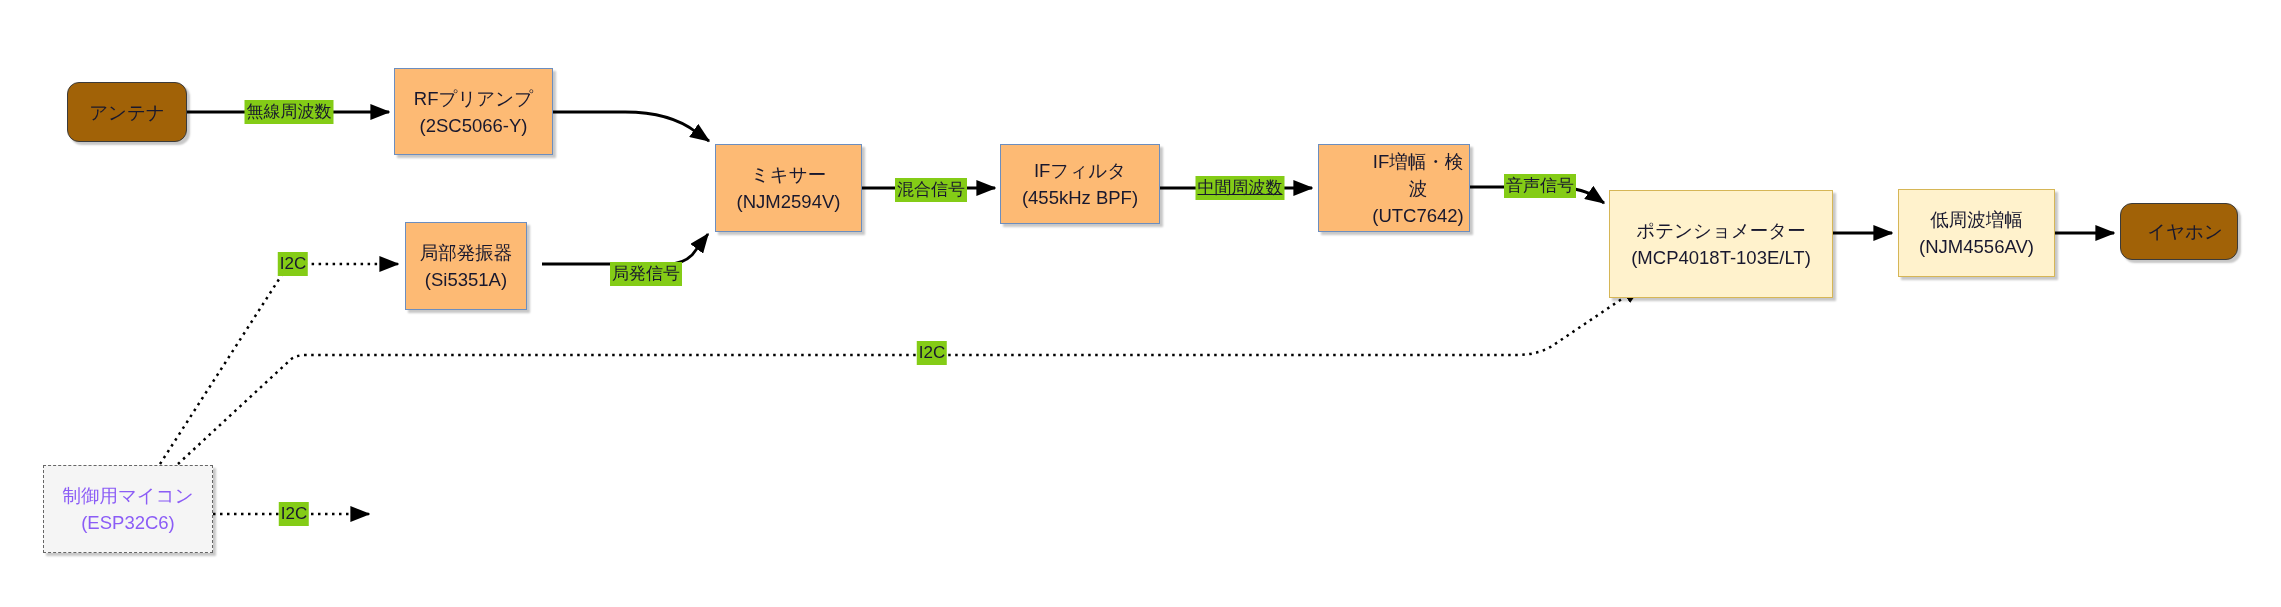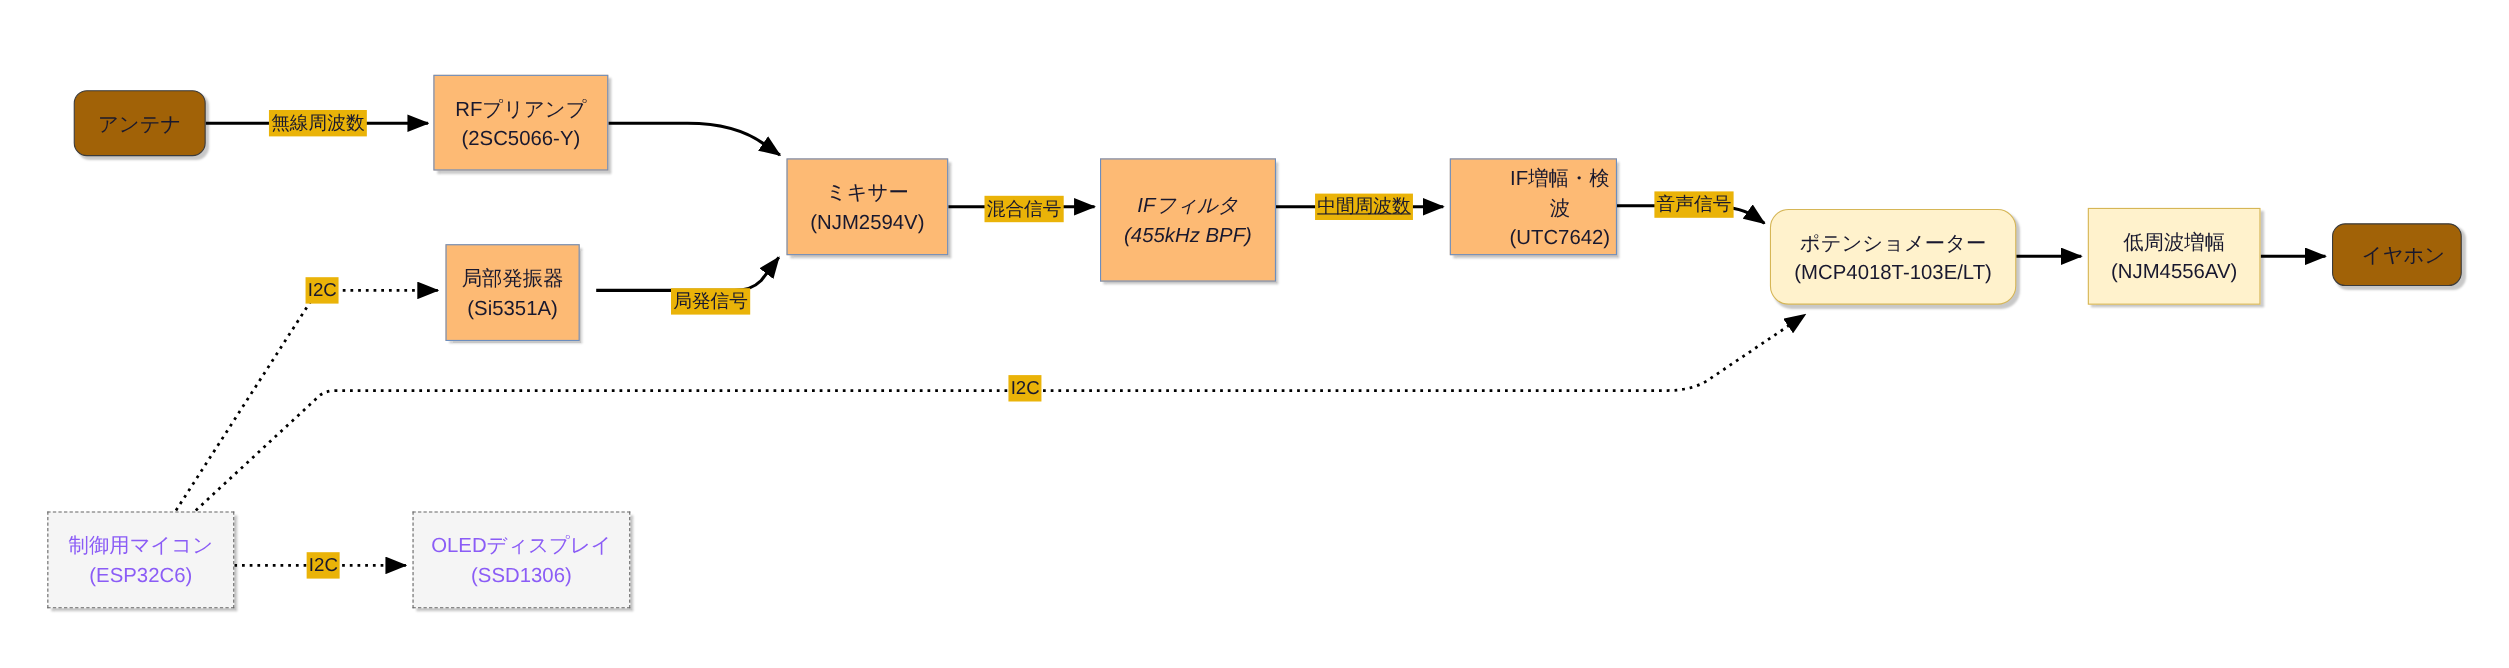--- a/index.html
+++ b/index.html
@@ -25,21 +25,21 @@
     box-shadow: 3px 3px 2px rgba(0,0,0,0.22);
     box-sizing: border-box;
   }
   .node.blue   { background: #fdba74; border: 1.6px solid #6c8ebf; }
   .node.yellow { background: #fff2cc; border: 1.6px solid #d6b656; }
   .node.white  { background: #a16207; border: 1.8px solid #3b3b3b; border-radius: 12px; }
   .node.dashed { background: #f5f5f5; border: 1.8px dashed #666666; color: #8b5cf6; }
   .edge-label {
     position: absolute;
     transform: translate(-50%, -50%);
-    background: #eab308;
+    background: #84cc16;
     color: #18182e;
     font-size: 17px;
     line-height: 20px;
     padding: 2px 2px;
     white-space: nowrap;
   }
 </style>
 </head>
 <body>
 
@@ -78,53 +78,49 @@
   <div class="node blue" style="left:405px; top:222px; width:122px; height:88px;">
     <span>局部発振器</span>
     <span>(Si5351A)</span>
   </div>
 
   <div class="node blue" style="left:715px; top:144px; width:147px; height:88px;">
     <span>ミキサー</span>
     <span>(NJM2594V)</span>
   </div>
 
-  <div class="node blue" style="left:1000px; top:144px; width:160px; height:112px;font-style:italic;">
+  <div class="node blue" style="left:1000px; top:144px; width:160px; height:80px;">
     <span>IFフィルタ</span>
     <span>(455kHz BPF)</span>
   </div>
 
   <div class="node blue" style="left:1318px; top:144px; width:152px; height:88px;padding-left:48px;">
     <span>IF増幅・検波</span>
     <span>(UTC7642)</span>
   </div>
 
-  <div class="node yellow" style="left:1609px; top:190px; width:224px; height:87px;border-radius:17px;">
+  <div class="node yellow" style="left:1609px; top:190px; width:224px; height:108px;">
     <span>ポテンショメーター</span>
     <span>(MCP4018T-103E/LT)</span>
   </div>
 
   <div class="node yellow" style="left:1898px; top:189px; width:157px; height:88px;">
     <span>低周波増幅</span>
     <span>(NJM4556AV)</span>
   </div>
 
   <div class="node white" style="left:2120px; top:203px; width:118px; height:57px;padding-left:12px;">
     <span>イヤホン</span>
   </div>
 
   <div class="node dashed" style="left:43px; top:465px; width:170px; height:88px;">
     <span>制御用マイコン</span>
     <span>(ESP32C6)</span>
   </div>
 
-  <div class="node dashed" style="left:375px; top:465px; width:198px; height:88px;">
-    <span>OLEDディスプレイ</span>
-    <span>(SSD1306)</span>
-  </div>
 
   <div class="edge-label" style="left:289px; top:112px;">無線周波数</div>
   <div class="edge-label" style="left:646px; top:264px;margin-top:10px;">局発信号</div>
   <div class="edge-label" style="left:931px; top:190px;">混合信号</div>
   <div class="edge-label" style="left:1240px; top:188px;text-decoration:underline;">中間周波数</div>
   <div class="edge-label" style="left:1540px; top:186px;">音声信号</div>
   <div class="edge-label" style="left:293px; top:264px;">I2C</div>
   <div class="edge-label" style="left:932px; top:353px;">I2C</div>
   <div class="edge-label" style="left:294px; top:514px;">I2C</div>
 

